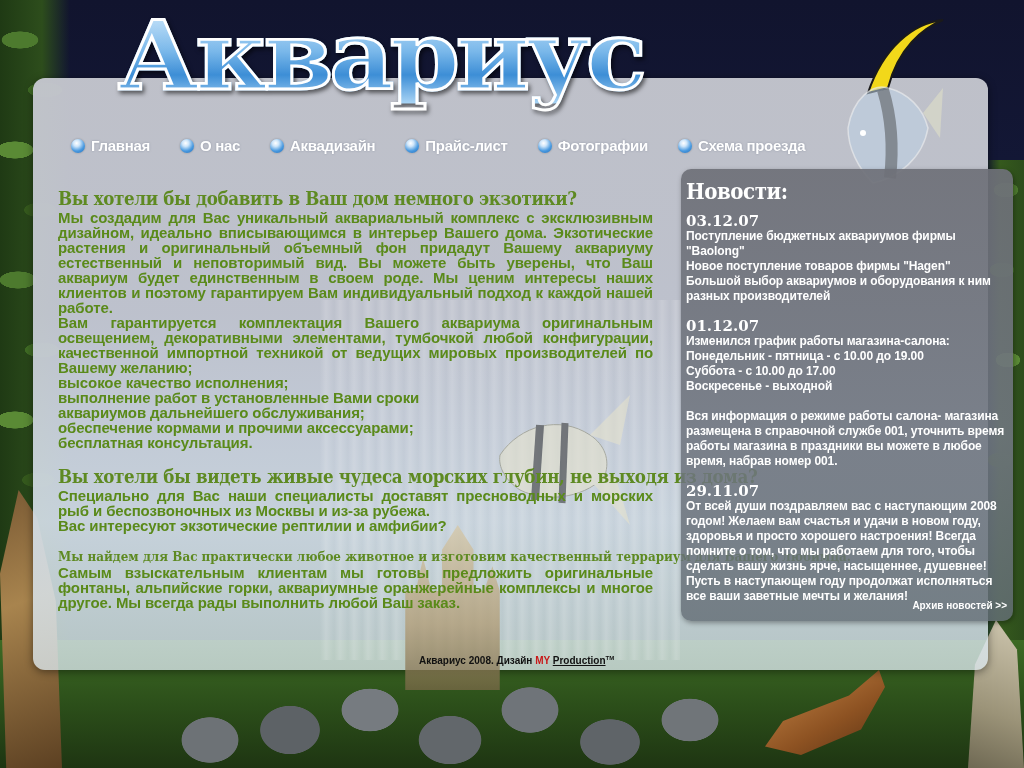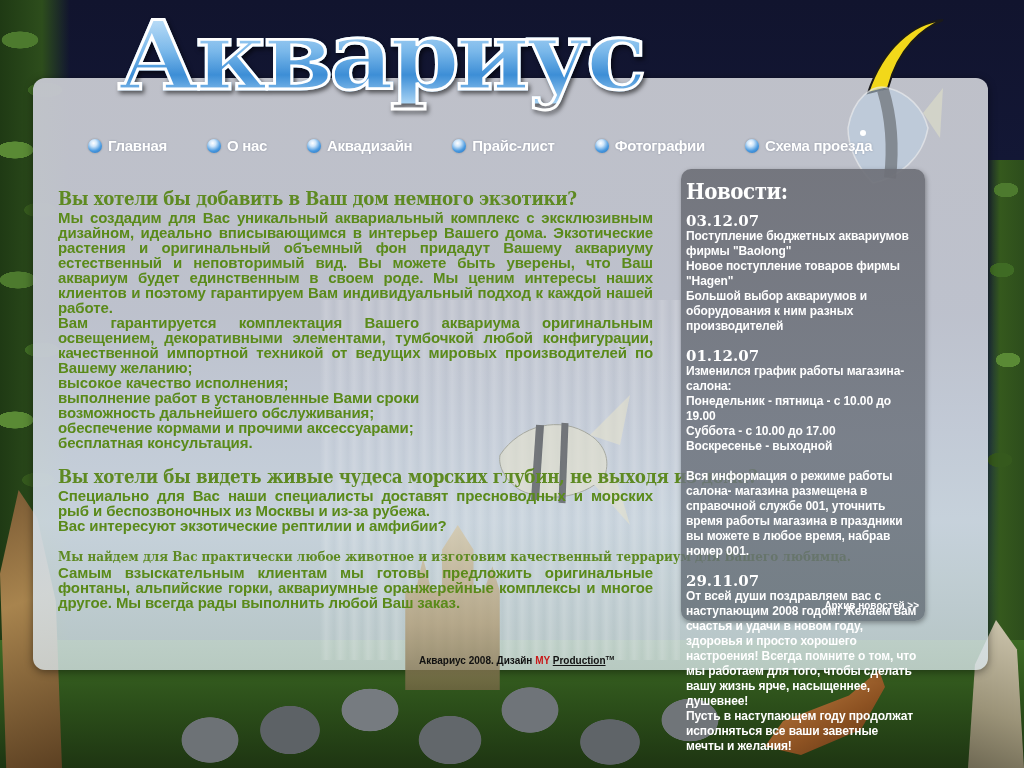--- a/index.html
+++ b/index.html
@@ -103,22 +103,22 @@
     
     .fish-top {
       position: absolute; left: 828px; top: 18px; width: 120px; height: 170px;
     }
     .fish-mid {
       position: absolute; left: 480px; top: 385px; width: 160px; height: 150px; opacity: 0.55;
     }
 
     
     .nav {
-      position: absolute; left: 88px; top: 137px;
-      display: flex; gap: 18px;
+      position: absolute; left: 71px; top: 137px;
+      display: flex; gap: 8px;
     }
     .nav-item {
       display: flex; align-items: center;
       margin-right: 22px;
       color: #ffffff;
       font-family: "Liberation Sans Narrow", "Liberation Sans", sans-serif;
       font-weight: bold;
       font-size: 15px;
       text-shadow: 0 0 2px rgba(100,110,130,0.5);
       cursor: pointer;
@@ -158,21 +158,21 @@
     }
     .content .block { margin-bottom: 16px; }
     .content .h2-inline {
       font-family: "DejaVu Serif", serif;
       font-weight: bold; font-size: 13px; line-height: 16px; color: #5e8a22;
       white-space: nowrap; transform: scaleX(0.92); transform-origin: left;
     }
 
     
     .news {
-      position: absolute; left: 681px; top: 169px; width: 244px; height: 452px;
+      position: absolute; left: 681px; top: 169px; width: 332px; height: 452px;
       border-radius: 10px;
       background: linear-gradient(180deg, rgba(110,112,120,0.92) 0%, rgba(112,118,128,0.88) 60%, rgba(100,110,118,0.82) 100%);
       box-shadow: 1px 2px 5px rgba(0,0,0,0.35);
       color: #ffffff;
       padding: 8px 6px 16px 5px;
     }
     .news-title {
       font-family: "DejaVu Serif", serif;
       font-weight: bold;
       font-size: 22px;
@@ -274,21 +274,21 @@
   </div>
 </nav>
 
 <div class="content">
   <div class="block">
     <h2>Вы хотели бы добавить в Ваш дом немного экзотики?</h2>
     <p>Мы создадим для Вас уникальный аквариальный комплекс с эксклюзивным дизайном, идеально вписывающимся в интерьер Вашего дома. Экзотические растения и оригинальный объемный фон придадут Вашему аквариуму естественный и неповторимый вид. Вы можете быть уверены, что Ваш аквариум будет единственным в своем роде. Мы ценим интересы наших клиентов и поэтому гарантируем Вам индивидуальный подход к каждой нашей работе.</p>
     <p>Вам гарантируется комплектация Вашего аквариума оригинальным освещением, декоративными элементами, тумбочкой любой конфигурации, качественной импортной техникой от ведущих мировых производителей по Вашему желанию;</p>
     <p>высокое качество исполнения;</p>
     <p>выполнение работ в установленные Вами сроки</p>
-    <p>возможность дальнейшего обслуживания;</p>
+    <p>аквариумов дальнейшего обслуживания;</p>
     <p>обеспечение кормами и прочими аксессуарами;</p>
     <p>бесплатная консультация.</p>
   </div>
   <div class="block">
     <h2>Вы хотели бы видеть живые чудеса морских глубин, не выходя из дома?</h2>
     <p>Специально для Вас наши специалисты доставят пресноводных и морских рыб и беспозвоночных из Москвы и из-за рубежа.</p>
     <p>Вас интересуют экзотические рептилии и амфибии?</p>
   </div>
   <div class="block">
     <div class="h2-inline">Мы найдем для Вас практически любое животное и изготовим качественный террариум для Вашего любимца.</div>

